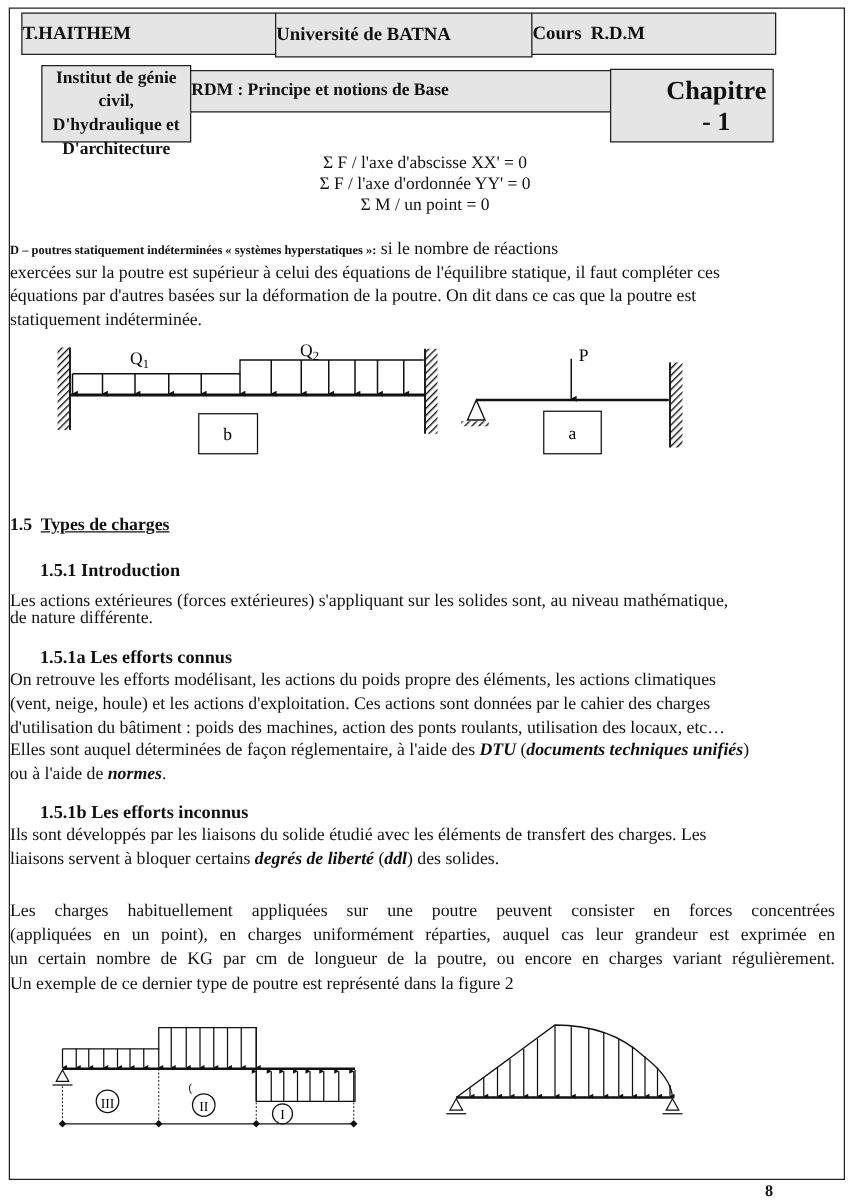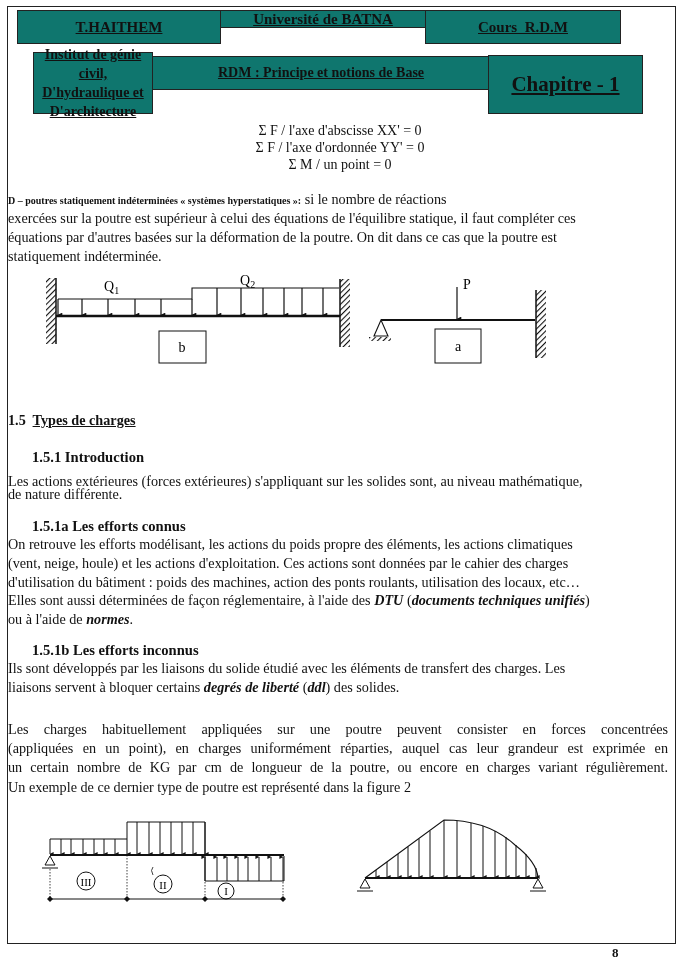--- a/index.html
+++ b/index.html
@@ -1,55 +1,55 @@
 <!DOCTYPE html>
 <html><head>
 <meta charset="utf-8">
 <style>
   html, body { margin:0; padding:0; background:#fff; }
   body { width:685px; height:960px; position:relative; overflow:hidden;
          font-family:"Liberation Serif", "DejaVu Serif", serif; color:#111; }
   .frame { position:absolute; left:7px; top:6px; width:669px; height:938px;
            border:1.5px solid #222; box-sizing:border-box; }
   .box { position:absolute; border:1.5px solid #222; box-sizing:border-box;
-         display:flex; align-items:center; justify-content:center; text-align:center;
-         font-weight:bold; background:#0f766e;text-decoration:underline; }
+         display:flex; align-items:center; text-align:center;
+         font-weight:bold; background:#e5e5e5; }
   .t { position:absolute; font-size:14.2px; line-height:19px; white-space:nowrap; }
   .b { font-weight:bold; }
   .bi { font-weight:bold; font-style:italic;margin-top:35px; }
   .u { text-decoration:underline; }
   .just { position:absolute; font-size:14.2px; line-height:19.2px; text-align:justify; }
   .eq { position:absolute; font-size:14px; line-height:17px; text-align:center; width:320px; left:180px; }
   svg { position:absolute; overflow:visible; }
   .pgnum { position:absolute; left:612px; top:945px; font-size:13px; font-weight:bold; }
 </style>
 </head>
 <body>
 
 <div class="frame"></div>
 
 <div class="box" style="left:17px;top:10px;width:204px;height:34px;font-size:15px;">
   <span>T.HAITHEM</span>
 </div>
-<div class="box" style="left:220px;top:10px;width:206px;height:18px;font-size:15px;">
+<div class="box" style="left:220px;top:10px;width:206px;height:36px;font-size:15px;">
   <span>Université de BATNA</span>
 </div>
 <div class="box" style="left:425px;top:10px;width:196px;height:34px;font-size:15px;">
   <span style="white-space:pre">Cours  R.D.M</span>
 </div>
 
 <div class="box" style="left:33px;top:52px;width:120px;height:62px;font-size:14px;line-height:19px;flex-direction:column;">
   <span>Institut de génie civil,</span>
   <span>D'hydraulique et</span>
   <span>D'architecture</span>
 </div>
 <div class="box" style="left:152px;top:56px;width:338px;height:34px;font-size:14px;">
   <span>RDM : Principe et notions de Base</span>
 </div>
-<div class="box" style="left:488px;top:55px;width:155px;height:59px;font-size:21px;">
+<div class="box" style="left:488px;top:55px;width:131px;height:59px;font-size:21px;padding-left:39px;">
   <span>Chapitre - 1</span>
 </div>
 
 <div class="eq" style="top:122px;">Σ F  /  l'axe d'abscisse XX' = 0</div>
 <div class="eq" style="top:139px;">Σ F /  l'axe d'ordonnée  YY' = 0</div>
 <div class="eq" style="top:156px;">Σ M  /  un point  =  0</div>
 
 <div class="t" style="left:8px;top:190px;">
   <span class="b" style="font-size:10px;">D – poutres statiquement indéterminées « systèmes hyperstatiques »:</span><span> si le nombre de réactions</span>
 </div>
@@ -123,21 +123,21 @@
 
 <div class="t b" style="left:32px;top:448px;font-size:14.6px;">1.5.1 Introduction</div>
 <div class="t" style="left:8px;top:472px;">Les actions extérieures (forces extérieures) s'appliquant sur les solides sont, au niveau mathématique,</div>
 <div class="t" style="left:8px;top:485px;">de nature différente.</div>
 
 <div class="t b" style="left:32px;top:517px;font-size:14.6px;">1.5.1a Les efforts connus</div>
 <div class="t" style="left:8px;top:535px;">On retrouve les efforts modélisant, les actions du poids propre des éléments, les actions climatiques</div>
 <div class="t" style="left:8px;top:554px;">(vent, neige, houle) et les actions d'exploitation. Ces actions sont données par le cahier des charges</div>
 <div class="t" style="left:8px;top:573px;">d'utilisation du bâtiment : poids des  machines, action des ponts roulants, utilisation des locaux, etc…</div>
 <div class="t" style="left:8px;top:591px;">
-  <span>Elles sont aussi déterminées de façon réglementaire, à l'aide des </span><span class="bi">DTU</span><span> (</span><span class="bi">documents techniques unifiés</span><span>)</span>
+  <span>Elles sont auquel déterminées de façon réglementaire, à l'aide des </span><span class="bi">DTU</span><span> (</span><span class="bi">documents techniques unifiés</span><span>)</span>
 </div>
 <div class="t" style="left:8px;top:610px;">
   <span>ou à l'aide de </span><span class="bi">normes</span><span>.</span>
 </div>
 
 <div class="t b" style="left:32px;top:641px;font-size:14.6px;">1.5.1b Les efforts inconnus</div>
 <div class="t" style="left:8px;top:659px;">Ils sont développés par les liaisons du solide étudié avec les éléments de transfert des charges. Les</div>
 <div class="t" style="left:8px;top:678px;">
   <span>liaisons servent à bloquer certains </span><span class="bi">degrés de liberté</span><span> (</span><span class="bi">ddl</span><span>) des solides.</span>
 </div>

